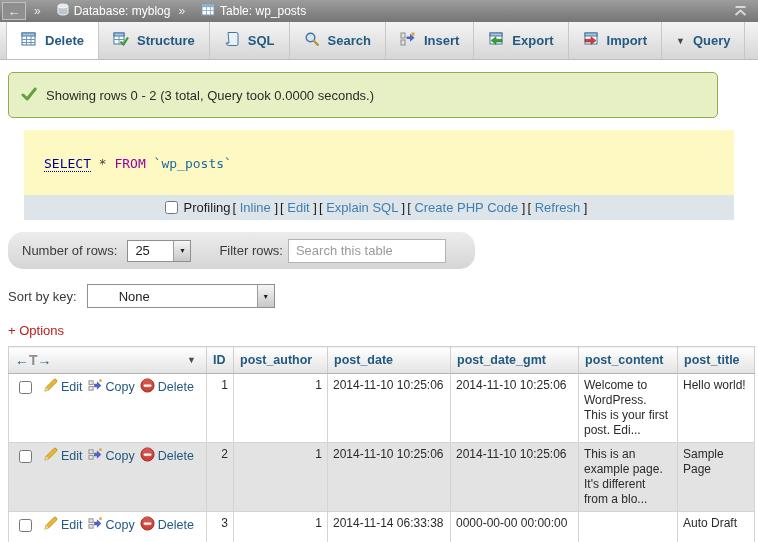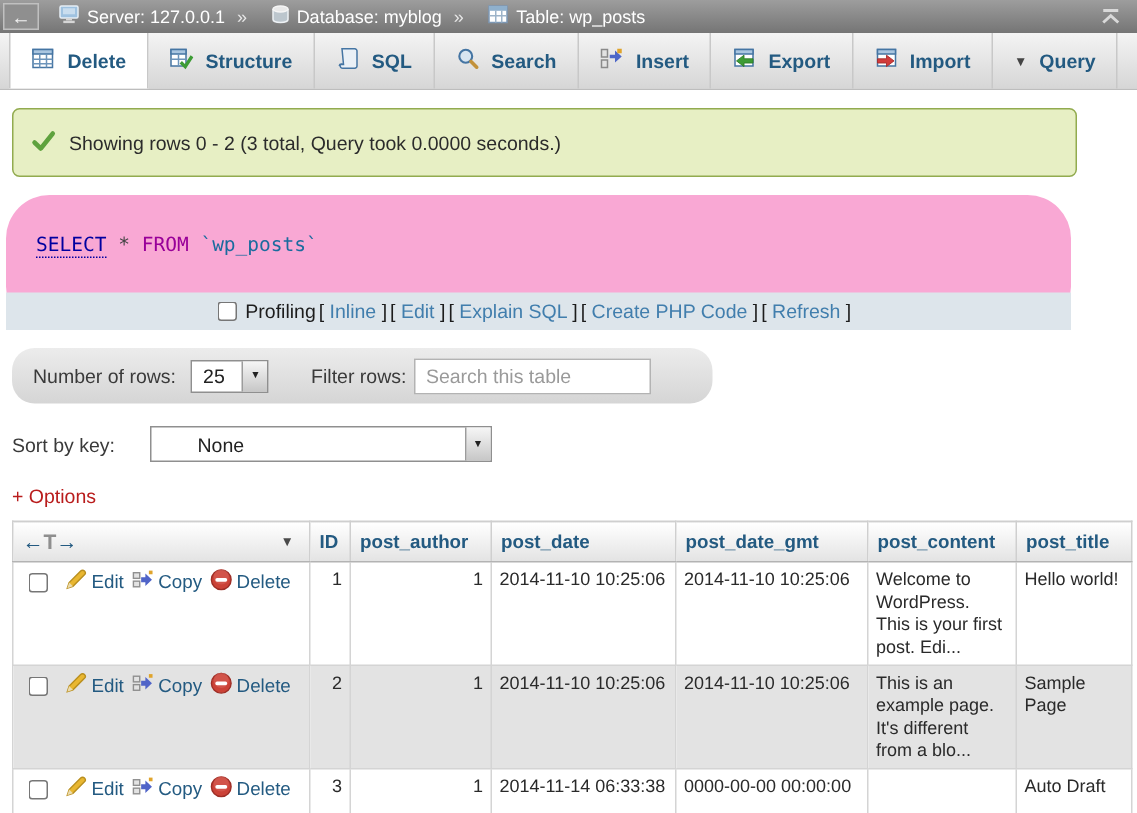--- a/index.html
+++ b/index.html
@@ -27,21 +27,21 @@
   .tab.active { background:#fff; }
   .tab svg { flex:none; }
   .more-arrow { font-size:9px; color:#444; }
 
   
   .message-box { width:710px; margin:12px 0 0 8px; border:1px solid #92ab4f;
     background:#e7efc4; border-radius:5px; padding:22px 12px; display:flex;
     align-items:center; gap:9px; font-size:13px; color:#2b2b2b; height:38px; }
 
   
-  .sql-panel { width:710px; margin:12px 0 0 4px; background:#f9a8d4;border-radius:29px; }
+  .sql-panel { width:710px; margin:12px 0 0 24px; background:#fef9c3; }
   .sql-code { padding:26px 0 24px 20px; font-family:"DejaVu Sans Mono", monospace;
     font-size:13px; color:#333; }
   .kw-link { color:#0000a0; border-bottom:1px dotted #0000a0; cursor:pointer; }
   .kw { color:#990099; }
   .ident { color:#1a6b9e; }
   .op { color:#444; }
   .profiling-bar { background:#dde5eb; height:25px; display:flex; align-items:center;
     justify-content:center; gap:2px; padding-right:6px; font-size:13px; color:#1c1c1c; }
   .profiling-bar input { margin:0 4px 0 0; }
   .plink { white-space:pre; }
@@ -52,28 +52,28 @@
   .rows-bar { width:467px; height:37px; margin:12px 0 0 8px;
     background:linear-gradient(#ececec,#d5d5d5); border-radius:15px;
     display:flex; align-items:center; padding:0 14px; font-size:13px; color:#3a3a3a; }
   .selectbox { display:inline-flex; align-items:stretch; border:1px solid #8f8f8f;
     background:#fff; height:22px; cursor:pointer; }
   .selectbox .val { display:flex; align-items:center; padding:0 7px; font-size:13px;
     color:#222; flex:1; white-space:nowrap; }
   .selectbox .btn { width:17px; background:linear-gradient(#f6f6f6,#c7c7c7);
     border-left:1px solid #9c9c9c; display:flex; align-items:center;
     justify-content:center; font-size:7px; color:#222; }
-  .rows-select { width:52px; margin-left:10px; }
+  .rows-select { width:64px; margin-left:10px; }
   .filter-label { margin-left:28px; }
   .filter-input { width:158px; height:24px; border:1px solid #b3b3b3; font-size:13px;
     padding:2px 7px; color:#333; margin-left:5px; font-family:"Liberation Sans",sans-serif; }
   .filter-input::placeholder { color:#9a9a9a; }
 
   .sort-row { margin:15px 0 0 8px; display:flex; align-items:center; font-size:13px; color:#3a3a3a; }
-  .sort-select { width:228px; height:24px; margin-left:23px;padding-left:24px; }
+  .sort-select { width:188px; height:24px; margin-left:10px;padding-left:24px; }
 
   .options-link { display:inline-block; margin:15px 0 0 8px; font-size:13px;
     color:#b91c1c; text-decoration:none; cursor:pointer; }
 
   
   table.data-table { margin:7px 0 0 8px; border-collapse:collapse; table-layout:fixed;
     width:746px; font-size:12px; }
   .data-table th { background:linear-gradient(#ffffff,#e3e3e3); border:1px solid #cfcfcf;
     border-bottom:1px solid #b3b3b3; color:#235a81; font-size:12.5px; text-align:left;
     padding:5px 6px; font-weight:bold; white-space:nowrap; overflow:hidden; }
@@ -93,31 +93,20 @@
   .data-table tr:last-child td { height:44px; }
 </style>
 </head>
 <body>
 
 
 
 
 <div class="topbar">
   <div class="back-btn">←</div>
-  <span class="crumb">
-    <span>
-      <svg width="14" height="13" viewBox="0 0 14 13">
-          <rect x="1" y="1" width="12" height="8" rx="1" fill="#9fc2e0" stroke="#e6eef5"></rect>
-          <rect x="3" y="2.5" width="8" height="4" fill="#c9ddee"></rect>
-          <rect x="5" y="9" width="4" height="1.6" fill="#d6d6d6"></rect>
-          <rect x="3.2" y="10.8" width="7.6" height="1.6" fill="#d6d6d6"></rect>
-        </svg>
-    </span>
-    <span>Server: 127.0.0.1</span>
-  </span>
   <span class="crumb-sep">»</span>
   <span class="crumb">
     <span>
       <svg width="12" height="13" viewBox="0 0 12 13">
           <path d="M1 3 v7 c0 1.1 2.2 2 5 2 s5 -.9 5 -2 v-7" fill="#bcc6cd" stroke="#eef2f5"></path>
           <ellipse cx="6" cy="3" rx="5" ry="2" fill="#e9e9e9" stroke="#f5f5f5"></ellipse>
         </svg>
     </span>
     <span>Database: myblog</span>
   </span>

